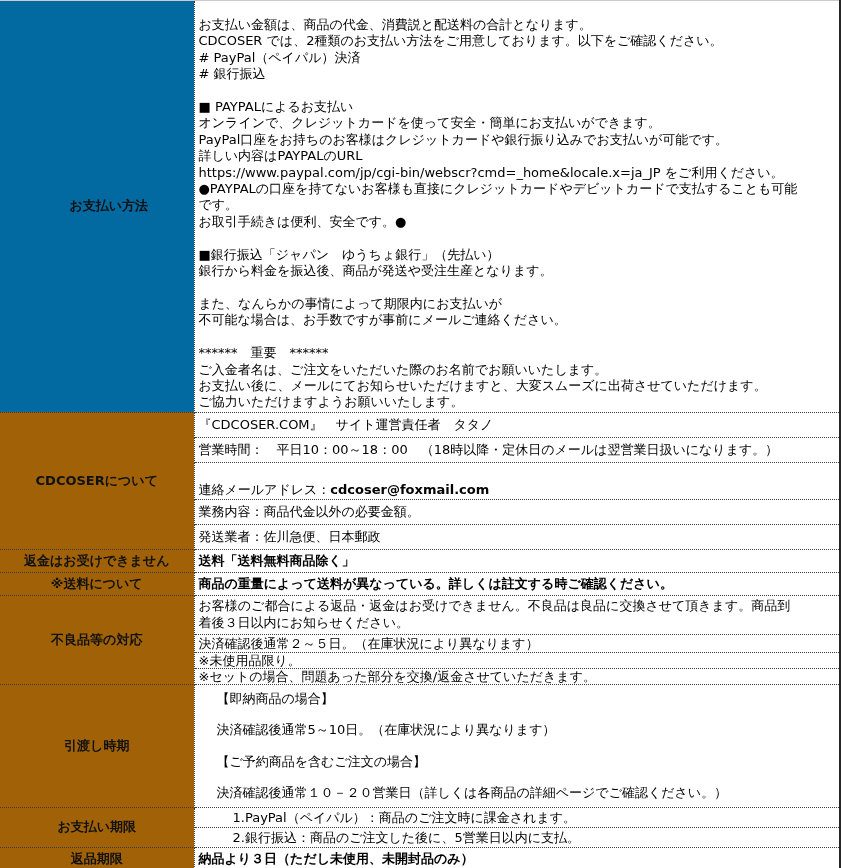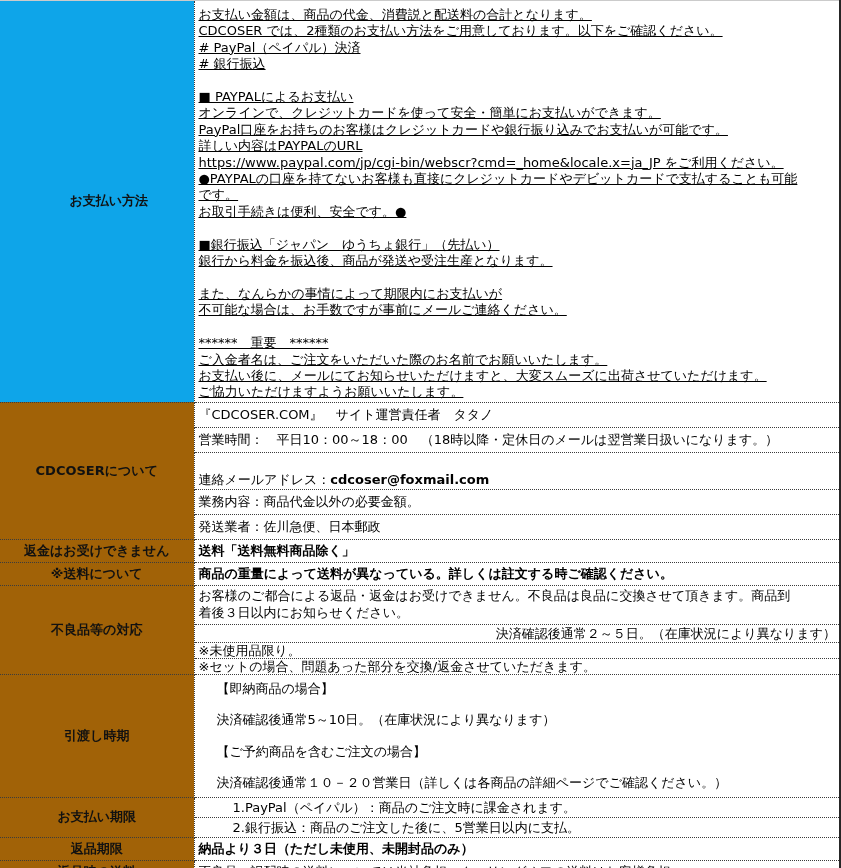--- a/index.html
+++ b/index.html
@@ -22,35 +22,35 @@
     background: #a16207;
     font-weight: bold;
     text-align: center;
     vertical-align: middle;
     padding: 2px 3px;
     color: #111111;
     font-size: 13px;
     border-right: 1px dotted #3c3c3c;
     border-bottom: 1px dotted #3c3c3c;
   }
-  th.hdr.white { background: #0ea5e9; padding-left: 27px; }
+  th.hdr.white { background: #0369a1; padding-left: 27px; }
   td.cell {
     padding: 1px 3px 1px 4px;
     border-bottom: 1px dotted #3c3c3c;
     white-space: pre-line;
     line-height: 17px;
     vertical-align: middle;
     color: #000000;
     overflow: hidden;
   }
-  td.pay { line-height: 16.4px; vertical-align: top; padding-top: 6px; text-decoration: underline; }
+  td.pay { line-height: 16.4px; vertical-align: top; padding-top: 16px; }
   td.h26 { height: 22px; }          
   td.h22 { height: 18px; font-weight: bold; }          
   td.h40 { height: 36px; vertical-align: top; } 
-  td.h19 { height: 15px; line-height: 15px; text-align: right; }
+  td.h19 { height: 15px; line-height: 15px; }
   td.h15 { height: 12px; line-height: 13px; }
   td.gap { line-height: 15.6px; height: 120px; padding-left: 22px; }
   td.h21 { height: 17px; padding-left: 38px; }
   td.h16 { height: 12px; line-height: 14px; }
   .bold { font-weight: bold; }
 </style>
 </head>
 <body>
 
 <table class="shop-info">

